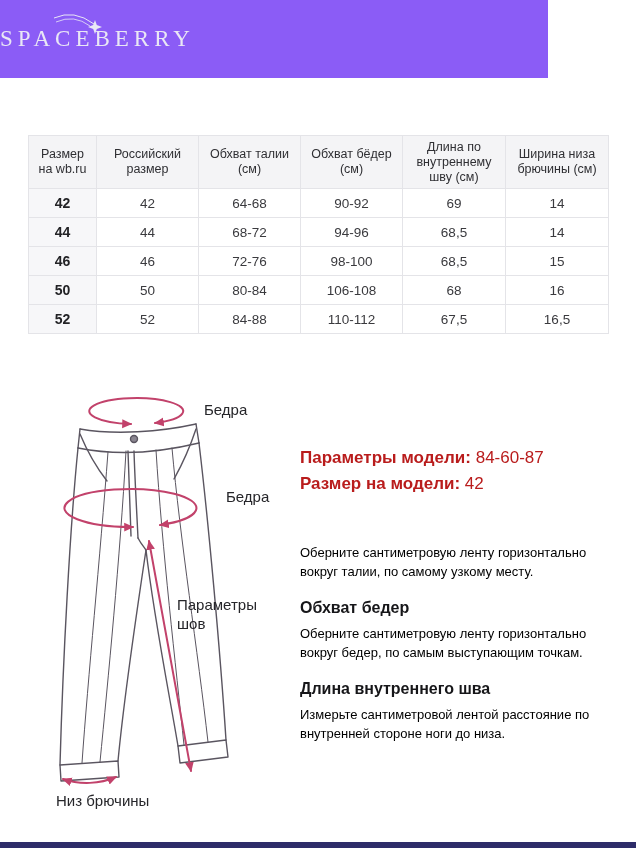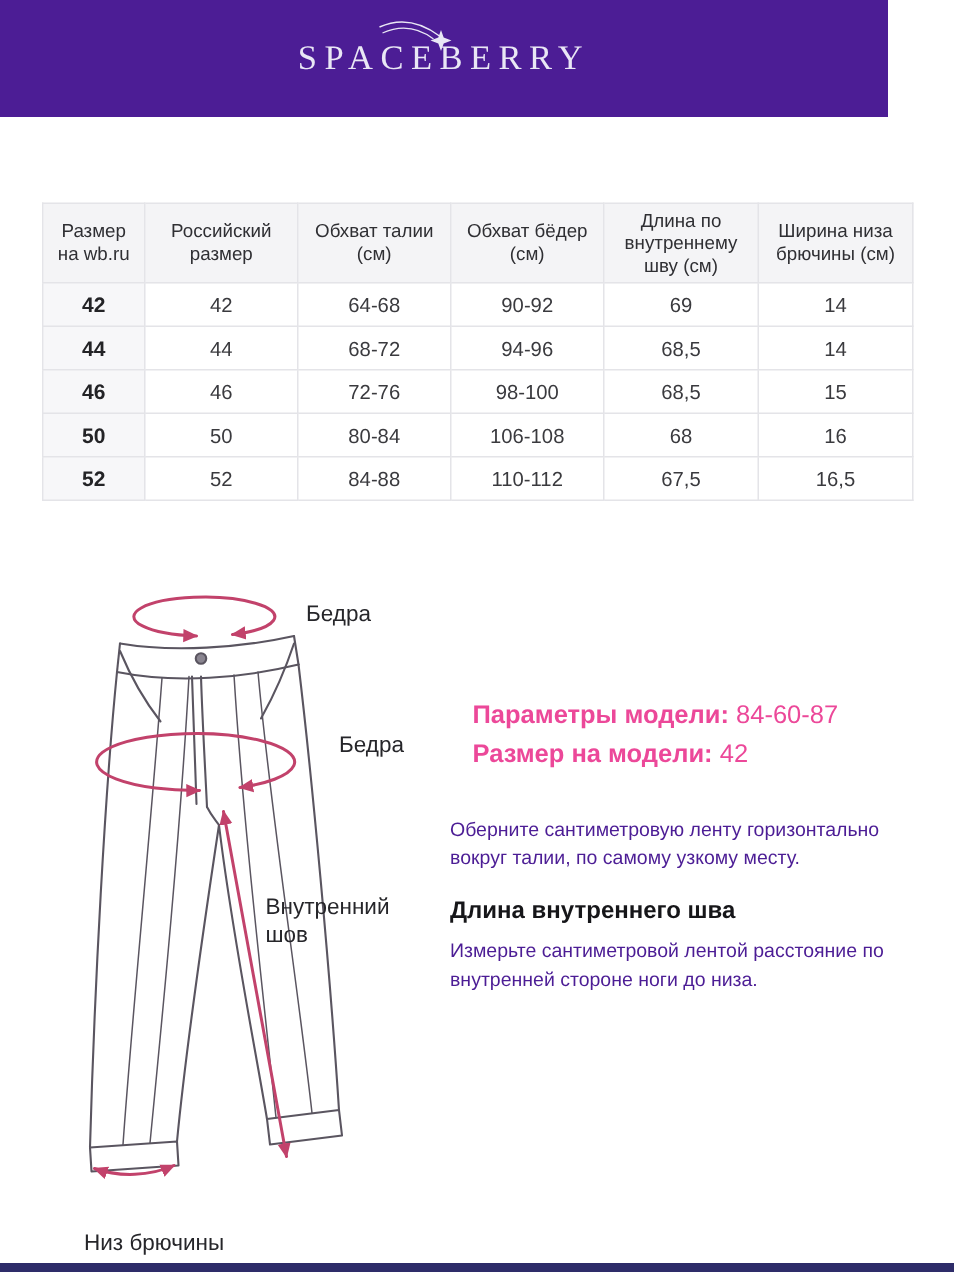--- a/index.html
+++ b/index.html
@@ -2,22 +2,22 @@
 <html><head>
 <meta charset="utf-8">
 <style>
   * { margin:0; padding:0; box-sizing:border-box; }
   html,body { background:#ffffff; }
   body { font-family:"Liberation Sans","DejaVu Sans",sans-serif; color:#2b2b2e; }
 
   .page { position:relative; width:636px; height:848px; margin:0 auto; background:#fff; overflow:hidden; }
 
   
-  .topbar { position:absolute; left:0; top:0; width:592px; height:78px; background:#4c1d95;
-            display:flex; align-items:center; justify-content:center; }
+  .topbar { position:absolute; left:0; top:0; width:548px; height:78px; background:#8b5cf6;
+            display:flex; align-items:center; }
   .bottombar { position:absolute; left:0; bottom:0; width:636px; height:6px; background:#2e2c69; }
 
   .logo-wrap { position:relative; }
   .logo-text { font-family:"Liberation Serif","DejaVu Serif",serif; font-weight:400;
                font-size:23px; letter-spacing:5px; color:#e9e7f5; }
   .star-svg { position:absolute; left:52px; top:-15px; }
 
   
   .size-table { position:absolute; left:28px; top:135px; width:580px; border-collapse:collapse;
                 table-layout:fixed; text-align:center; }
@@ -26,30 +26,30 @@
                          line-height:15px; color:#2f2f33; padding:2px 4px; }
   .size-table tbody td { height:29px; font-size:13.5px; color:#3a3a3e; background:#fff; }
   .size-table tbody td.size-col { background:#f7f7f9; font-weight:700; font-size:14px; color:#232326; }
 
   
   .diagram-svg { position:absolute; left:30px; top:388px; }
   .dlabel { position:absolute; font-size:15px; font-weight:500; color:#26262a; line-height:19px; }
   .lbl-waist { left:204px; top:400px; }
   .lbl-hips  { left:226px; top:487px; }
   .lbl-inseam{ left:177px; top:595px; width:100px; }
-  .lbl-hem   { left:56px;  top:791px;margin-top:28px; }
+  .lbl-hem   { left:56px;  top:791px; }
 
   
-  .model-info { position:absolute; left:300px; top:464px; width:320px; font-size:17px;
-                line-height:26px; color:#ec4899;margin-left:15px; }
+  .model-info { position:absolute; left:300px; top:445px; width:320px; font-size:17px;
+                line-height:26px; color:#b91c1c; }
   .model-info .lab { font-weight:700; }
 
   .sections { position:absolute; left:300px; top:543px; width:305px; }
   .sections h3 { font-size:16px; font-weight:700; color:#161619; margin:0 0 6px 0; line-height:20px; }
-  .sections p  { font-size:13px; color:#4c1d95; line-height:19px; margin:0 0 17px 0; }
+  .sections p  { font-size:13px; color:#000000; line-height:19px; margin:0 0 17px 0; }
 </style>
 </head>
 <body>
 
 <div class="page">
 
   <header class="topbar">
     <div class="logo-wrap">
       <svg class="star-svg" width="54" height="26" viewBox="0 0 54 26">
         <path d="M2,7 Q22,-2 42,13" fill="none" stroke="#e9e7f5" stroke-width="1"></path>
@@ -155,38 +155,42 @@
 
     <g fill="none" stroke="#c2426b" stroke-width="2" stroke-linecap="round">
       <path d="M101,36 A47,13 0 1 1 125,35" marker-start="url(#arw)" marker-end="url(#arw)"></path>
       <path d="M103,139 A66,19 0 1 1 130,137" marker-start="url(#arw)" marker-end="url(#arw)"></path>
       <path d="M119,153 L161,383" marker-start="url(#arw)" marker-end="url(#arw)"></path>
       <path d="M33,391 C50,397 70,396 86,389" marker-start="url(#arw)" marker-end="url(#arw)"></path>
     </g>
   </svg>
   <span class="dlabel lbl-waist">Бедра</span>
   <span class="dlabel lbl-hips">Бедра</span>
-  <span class="dlabel lbl-inseam">Внутренний шов</span>
+  <span class="dlabel lbl-inseam">Параметры шов</span>
   <span class="dlabel lbl-hem">Низ брючины</span>
 
   <div class="model-info">
     <div>
       <span class="lab">Параметры модели:</span>
       <span>84-60-87</span>
     </div>
     <div>
       <span class="lab">Размер на модели:</span>
       <span>42</span>
     </div>
   </div>
 
   <div class="sections">
     <section>
       <p>Оберните сантиметровую ленту горизонтально вокруг талии, по самому узкому месту.</p>
     </section>
     <section>
+      <h3>Обхват бедер</h3>
+      <p>Оберните сантиметровую ленту горизонтально вокруг бедер, по самым выступающим точкам.</p>
+    </section>
+    <section>
       <h3>Длина внутреннего шва</h3>
       <p>Измерьте сантиметровой лентой расстояние по внутренней стороне ноги до низа.</p>
     </section>
   </div>
 
   <footer class="bottombar"></footer>
 </div>
 
 </body></html>

